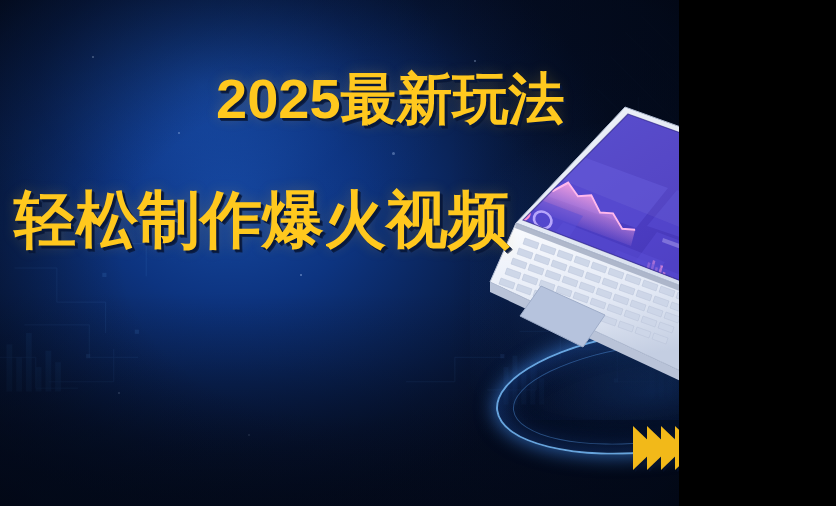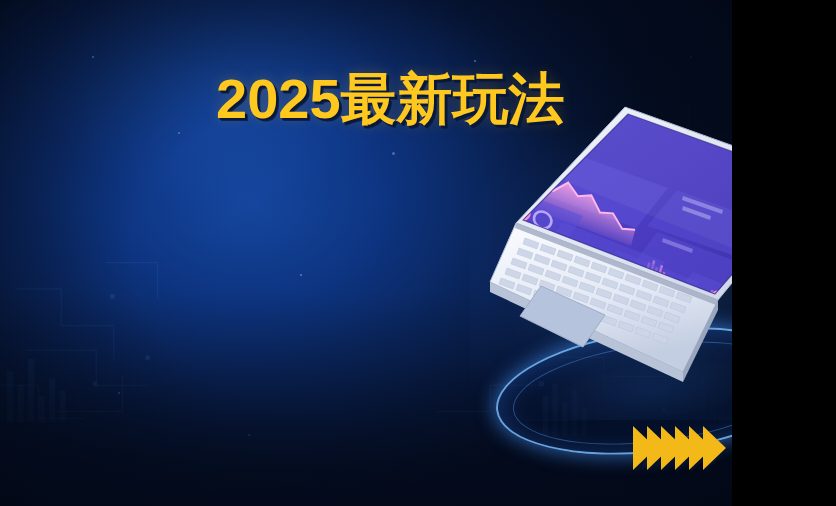--- a/index.html
+++ b/index.html
@@ -1,20 +1,20 @@
 <!DOCTYPE html>
 <html><head>
 <meta charset="utf-8">
 <style>
   html,body{margin:0;padding:0;background:#000;}
   body{font-family:"Liberation Sans","DejaVu Sans",sans-serif;}
 
   #banner{
     position:relative;
-    width:732px;height:506px;
+    width:679px;height:506px;
     overflow:hidden;
     background:#06132c;
   }
 
   
   .bg-base{
     position:absolute;inset:0;
     background:
       radial-gradient(ellipse 58% 62% at 34% 40%, #15479f 0%, #0d3480 32%, #0a2459 58%, #07173a 80%, #050f28 100%);
   }
@@ -399,20 +399,23 @@
       </g>
 
       <polygon points="29,119 231,196 229,201 28,124" fill="#9fa9bf" opacity=".8"></polygon>
     </svg>
   </div>
 
   <div class="headline" id="line1">
     <span>2025最新玩法</span>
   </div>
 
+  <div class="headline" id="line2">
+    <span>轻松制作爆火视频</span>
+  </div>
 
 
   <div id="chevrons">
     <div class="chev"></div>
     <div class="chev"></div>
     <div class="chev"></div>
     <div class="chev"></div>
     <div class="chev"></div>
     <div class="chev"></div>
   </div>

